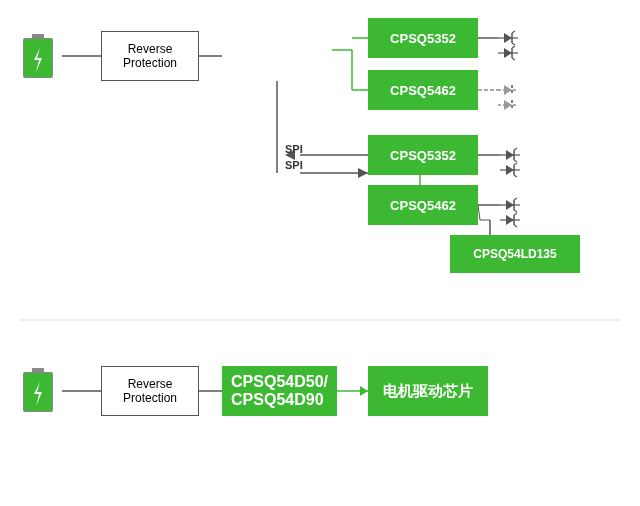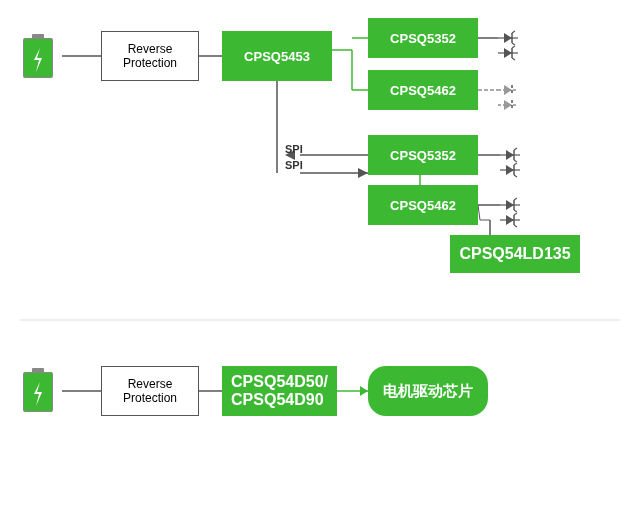--- a/index.html
+++ b/index.html
@@ -173,23 +173,20 @@
 
       <polygon points="20,18 14,30 19,30 16,42 22,28 17,28" fill="#fff"></polygon>
     </svg>
   </div>
 
   <div class="outline-box" style="left:101px; top:31px; width:98px; height:50px; font-size:12px;">
     <span style="white-space:pre-line;">Reverse
 Protection</span>
   </div>
 
-  <div class="green-box" style="left:222px; top:31px; width:110px; height:50px;">
-    <span>CPSQ5453</span>
-  </div>
 
   <div class="green-box" style="left:368px; top:18px; width:110px; height:40px;">
     <span>CPSQ5352</span>
   </div>
 
   <div class="green-box" style="left:368px; top:70px; width:110px; height:40px;">
     <span>CPSQ5462</span>
   </div>
 
 
@@ -201,21 +198,21 @@
   </div>
 
   <div class="green-box" style="left:368px; top:135px; width:110px; height:40px;">
     <span>CPSQ5352</span>
   </div>
 
   <div class="green-box" style="left:368px; top:185px; width:110px; height:40px;">
     <span>CPSQ5462</span>
   </div>
 
-  <div class="green-box" style="left:450px; top:235px; width:130px; height:38px; font-size:16px;">
+  <div class="green-box" style="left:450px; top:235px; width:130px; height:38px; font-size:12px;">
     <span>CPSQ54LD135</span>
   </div>
 
   <div class="battery" style="left:20px; top:364px;">
     <svg width="36" height="52" xmlns="http://www.w3.org/2000/svg">
       <rect x="3" y="8" width="30" height="40" rx="2" fill="#888"></rect>
       <rect x="12" y="4" width="12" height="6" rx="1" fill="#888"></rect>
       <rect x="4" y="9" width="28" height="38" rx="1" fill="#3cb832"></rect>
       <polygon points="20,18 14,30 19,30 16,42 22,28 17,28" fill="#fff"></polygon>
     </svg>
@@ -224,17 +221,17 @@
   <div class="outline-box" style="left:101px; top:366px; width:98px; height:50px; font-size:12px;">
     <span style="white-space:pre-line;">Reverse
 Protection</span>
   </div>
 
   <div class="green-box" style="left:222px; top:366px; width:115px; height:50px; font-size:16px;">
     <span style="white-space:pre-line;">CPSQ54D50/
 CPSQ54D90</span>
   </div>
 
-  <div class="green-box" style="left:368px; top:366px; width:120px; height:50px; font-size:15px; font-weight:bold;border-radius:18px;">
+  <div class="green-box" style="left:368px; top:366px; width:120px; height:50px; font-size:15px; font-weight:bold;">
     <span>电机驱动芯片</span>
   </div>
 
 </div>
 
 </body></html>

